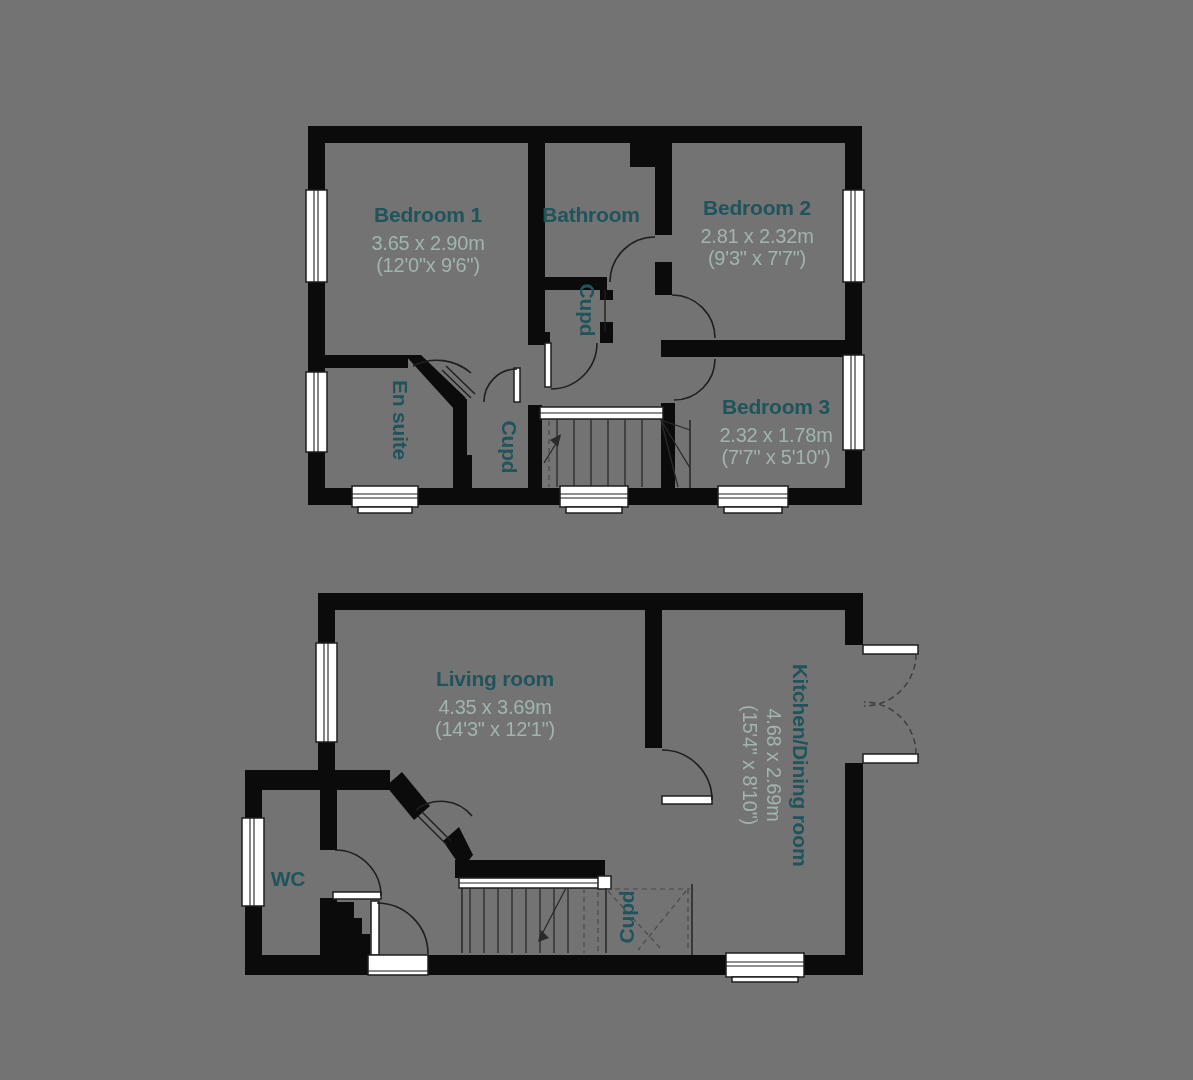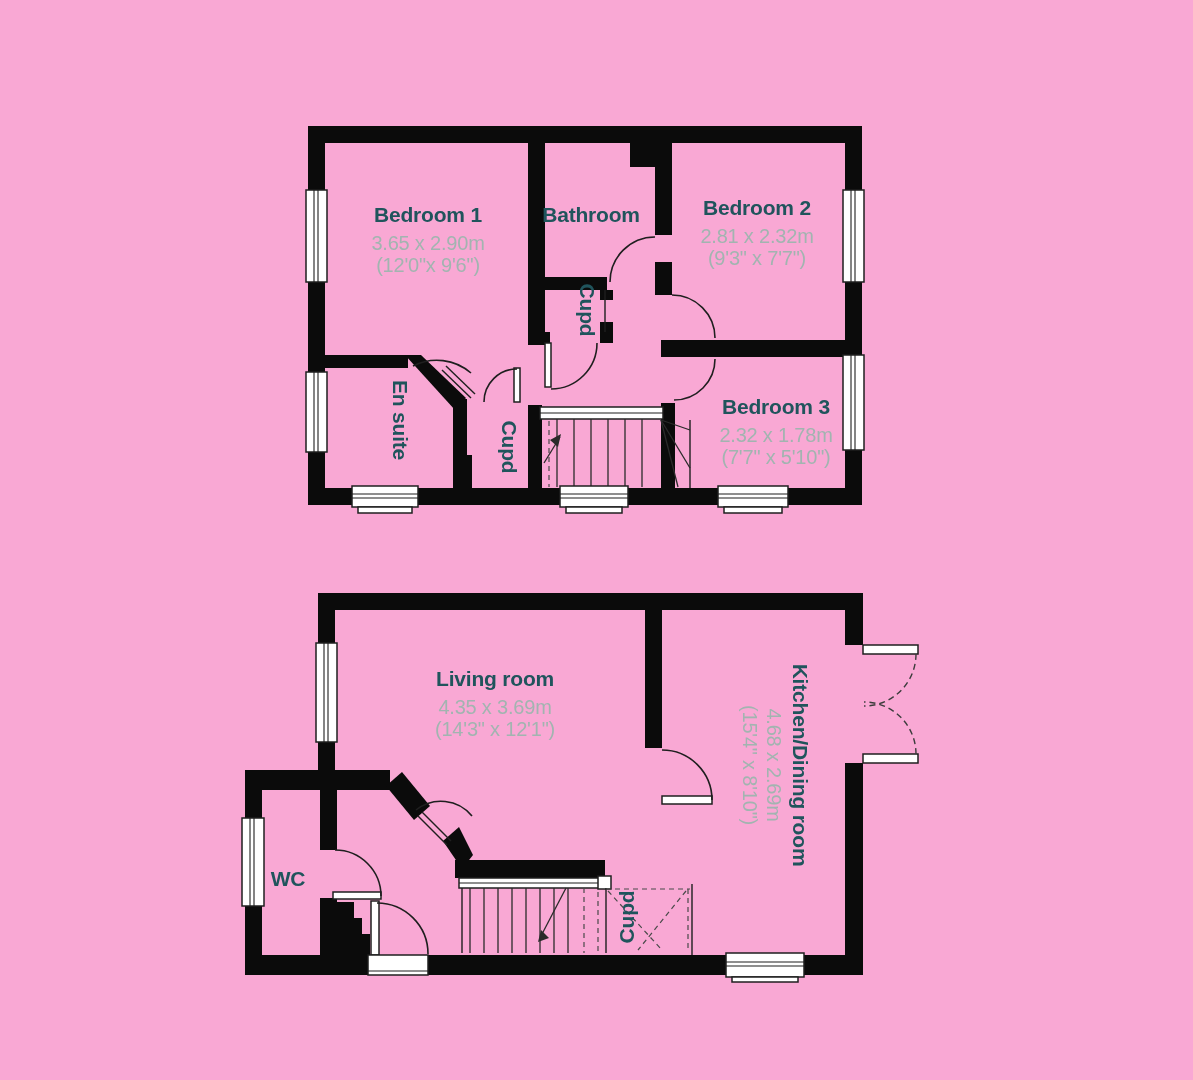--- a/index.html
+++ b/index.html
@@ -2,21 +2,21 @@
 <html style="--wall: #0b0b0b; --line: #1f1f1f; --room-name: #20545c; --dimensions: #a2b4b0;"><head>
 <meta charset="utf-8">
 <style>
   :root{
     --wall:#0b0b0b;
     --line:#1f1f1f;
     --room-name:#20545c;
     --dimensions:#a2b4b0;
   }
   html,body{margin:0;padding:0;background:#ffffff;}
-  .stage{position:relative;width:1193px;height:1080px;background:#f9a8d4;overflow:hidden;
+  .stage{position:relative;width:1193px;height:1080px;background:#737373;overflow:hidden;
          font-family:"Liberation Sans", sans-serif;}
   svg{display:block}
   .wall{fill:var(--wall);stroke:none;}
   .arc{fill:none;stroke:var(--line);stroke-width:1.6px;}
   .arcd{fill:none;stroke:#3c3c3c;stroke-width:1.4px;stroke-dasharray:6 4;}
   .thin{stroke:var(--line);stroke-width:1.4px;fill:none;}
   .tread{stroke:#2a2a2a;stroke-width:1.3px;fill:none;}
   .dash{stroke:#4a4a4a;stroke-width:1.2px;fill:none;stroke-dasharray:5 4;}
   .leaf{fill:#ffffff;stroke:var(--line);stroke-width:1.5px;}
   .winbox{fill:#ffffff;stroke:var(--line);stroke-width:1.5px;}

